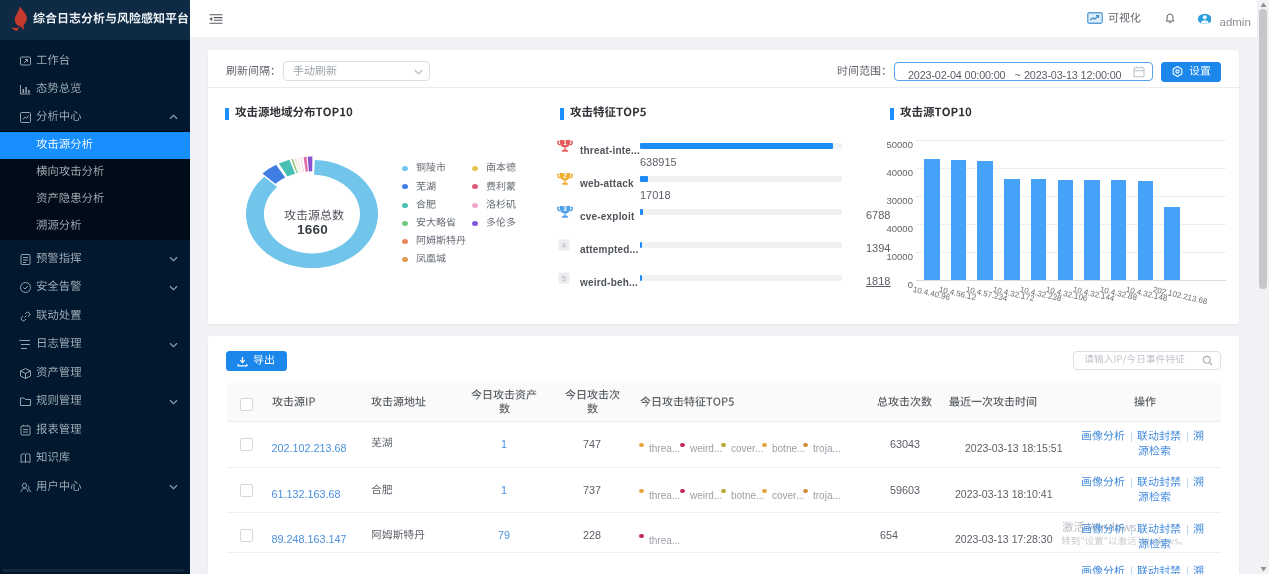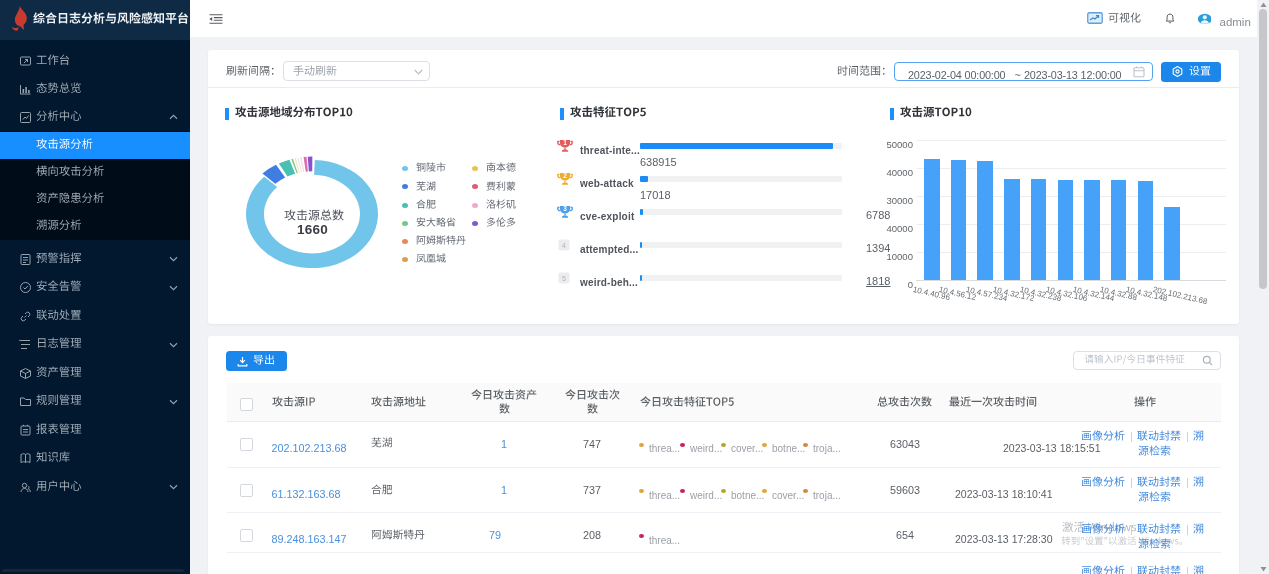--- a/index.html
+++ b/index.html
@@ -591,21 +591,21 @@
     <div style="position:absolute;left:690.0px;top:438.0px;"><span style="font:normal 10.0px 'Liberation Sans',sans-serif;color:#9b9fa7;letter-spacing:0px;line-height:12.0px;white-space:nowrap;">weird...</span></div>
     <div class="abs" style="left:720.5px;top:442.8px;width:5px;height:4.2px;border-radius:50%;background:#b8a52e"></div>
     <div style="position:absolute;left:731.0px;top:438.0px;"><span style="font:normal 10.0px 'Liberation Sans',sans-serif;color:#9b9fa7;letter-spacing:0px;line-height:12.0px;white-space:nowrap;">cover...</span></div>
     <div class="abs" style="left:761.5px;top:442.8px;width:5px;height:4.2px;border-radius:50%;background:#e2a33c"></div>
     <div style="position:absolute;left:772.0px;top:438.0px;"><span style="font:normal 10.0px 'Liberation Sans',sans-serif;color:#9b9fa7;letter-spacing:0px;line-height:12.0px;white-space:nowrap;">botne...</span></div>
     <div class="abs" style="left:802.5px;top:442.8px;width:5px;height:4.2px;border-radius:50%;background:#d08a3e"></div>
     <div style="position:absolute;left:813.0px;top:438.0px;"><span style="font:normal 10.0px 'Liberation Sans',sans-serif;color:#9b9fa7;letter-spacing:0px;line-height:12.0px;white-space:nowrap;">troja...</span></div>
 <div style="position:absolute;left:880.0px;top:437.5px;">
       <span style="font:normal 10.8px 'Liberation Sans',sans-serif;color:#5a5f66;letter-spacing:0px;line-height:13.0px;white-space:nowrap;display:block;text-align:center;width:50px;">63043</span>
     </div>
-<div style="position:absolute;left:1003px;top:437.7px;"><span style="font:normal 10.5px 'Liberation Sans',sans-serif;color:#5a5f66;letter-spacing:0px;line-height:12.6px;white-space:nowrap;">2023-03-13 18:15:51</span></div>
+<div style="position:absolute;left:965px;top:437.7px;"><span style="font:normal 10.5px 'Liberation Sans',sans-serif;color:#5a5f66;letter-spacing:0px;line-height:12.6px;white-space:nowrap;">2023-03-13 18:15:51</span></div>
 <div class="abs" style="left:227px;top:466.5px;width:993.5px;height:1px;background:#eceff3"></div>
 <div class="abs" style="left:239.5px;top:484.0px;width:13px;height:13px;background:#fff;border:1px solid #d4d8de;border-radius:2px"></div>
 <div style="position:absolute;left:271.5px;top:484.0px;"><span style="font:normal 10.8px 'Liberation Sans',sans-serif;color:#4a90dc;letter-spacing:0px;line-height:13.0px;white-space:nowrap;">61.132.163.68</span></div>
 <div style="position:absolute;left:371.0px;top:483.8px;">
       <svg width="23" height="14.0" viewBox="0 -9.50 23 14.04" style="display:block;overflow:visible">
         <path d="M5.6 -9.1C4.5 -7.4 2.5 -6 0.4 -5.2C0.7 -5 0.9 -4.7 1 -4.5C1.6 -4.7 2.1 -5 2.7 -5.3V-4.8H8.1V-5.5C8.7 -5.2 9.3 -4.8 9.9 -4.6C10 -4.8 10.3 -5.1 10.5 -5.3C8.7 -6 7.2 -6.9 6 -8.3L6.3 -8.7ZM3 -5.5C3.9 -6.1 4.8 -6.9 5.5 -7.7C6.3 -6.8 7.1 -6.1 8.1 -5.5ZM2.1 -3.5V0.8H2.9V0.2H8V0.8H8.8V-3.5ZM2.9 -0.5V-2.8H8V-0.5Z M11.9 -8.7V-4.8C11.9 -3.2 11.9 -1 11.2 0.5C11.4 0.6 11.7 0.7 11.8 0.9C12.3 -0.2 12.5 -1.6 12.6 -2.9H14.2V-0.2C14.2 -0.1 14.1 -0 14 -0C13.9 -0 13.4 0 12.9 -0C13 0.2 13.1 0.6 13.2 0.8C13.9 0.8 14.3 0.8 14.6 0.6C14.9 0.5 15 0.2 15 -0.2V-8.7ZM12.7 -8H14.2V-6.2H12.7ZM12.7 -5.5H14.2V-3.6H12.6L12.7 -4.8ZM15.8 -8.5V-0.8C15.8 0.4 16.2 0.7 17.3 0.7C17.6 0.7 19.4 0.7 19.7 0.7C20.8 0.7 21.1 0.1 21.2 -1.7C21 -1.8 20.6 -1.9 20.4 -2C20.4 -0.5 20.3 -0.1 19.6 -0.1C19.2 -0.1 17.7 -0.1 17.3 -0.1C16.7 -0.1 16.6 -0.2 16.6 -0.8V-3.9H19.9V-3.3H20.7V-8.5ZM19.9 -4.7H18.6V-7.8H19.9ZM16.6 -4.7V-7.8H17.9V-4.7Z" fill="#5a5f66"></path>
       </svg>
     </div>
 <div style="position:absolute;left:489.0px;top:484.0px;">
       <span style="font:normal 10.8px 'Liberation Sans',sans-serif;color:#4a90dc;letter-spacing:0px;line-height:13.0px;white-space:nowrap;display:block;text-align:center;width:30px;">1</span>
@@ -629,29 +629,29 @@
 <div style="position:absolute;left:955.0px;top:484.2px;"><span style="font:normal 10.5px 'Liberation Sans',sans-serif;color:#5a5f66;letter-spacing:0px;line-height:12.6px;white-space:nowrap;text-align:center;">2023-03-13 18:10:41</span></div>
 <div class="abs" style="left:227px;top:511.5px;width:993.5px;height:1px;background:#eceff3"></div>
 <div class="abs" style="left:239.5px;top:529.0px;width:13px;height:13px;background:#fff;border:1px solid #d4d8de;border-radius:2px"></div>
 <div style="position:absolute;left:271.5px;top:529.0px;"><span style="font:normal 10.8px 'Liberation Sans',sans-serif;color:#4a90dc;letter-spacing:0px;line-height:13.0px;white-space:nowrap;">89.248.163.147</span></div>
 <div style="position:absolute;left:371.0px;top:528.8px;">
       <svg width="55" height="14.0" viewBox="0 -9.50 55 14.04" style="display:block;overflow:visible">
         <path d="M4.1 -8.3V-7.6H8.7V-0.2C8.7 0.1 8.6 0.1 8.4 0.1C8.2 0.2 7.4 0.2 6.5 0.1C6.6 0.3 6.7 0.7 6.8 0.9C7.9 0.9 8.5 0.9 8.9 0.7C9.3 0.6 9.5 0.4 9.5 -0.2V-7.6H10.4V-8.3ZM4.5 -6V-1.3H5.2V-2.1H7.5V-6ZM5.2 -5.3H6.8V-2.8H5.2ZM0.9 -8.6V0.9H1.6V-7.9H3C2.8 -7.1 2.5 -6.2 2.2 -5.4C2.9 -4.6 3.1 -3.8 3.1 -3.2C3.1 -2.9 3.1 -2.6 2.9 -2.5C2.8 -2.4 2.7 -2.4 2.6 -2.4C2.4 -2.4 2.2 -2.4 2 -2.4C2.1 -2.2 2.1 -1.9 2.1 -1.7C2.4 -1.7 2.7 -1.7 2.9 -1.7C3.1 -1.7 3.3 -1.8 3.4 -1.9C3.7 -2.1 3.9 -2.6 3.9 -3.2C3.9 -3.8 3.7 -4.6 2.9 -5.5C3.3 -6.4 3.7 -7.4 4 -8.3L3.5 -8.6L3.3 -8.6Z M17.2 -7.1C17.6 -6.6 18.3 -5.9 18.5 -5.5L19.1 -5.9C18.8 -6.3 18.2 -7 17.7 -7.4ZM16.9 -3.6C17.5 -3.1 18.1 -2.4 18.4 -1.9L19 -2.3C18.7 -2.8 18 -3.5 17.5 -4ZM16.7 -7.9H19.9L19.8 -5.1H16.5ZM15 -5.1V-4.4H15.7C15.6 -3 15.4 -1.7 15.3 -0.8H19.5C19.4 -0.4 19.3 -0.2 19.2 -0.1C19.1 0.1 19 0.1 18.9 0.1C18.6 0.1 18.2 0.1 17.6 0.1C17.8 0.3 17.9 0.6 17.9 0.8C18.4 0.8 18.8 0.8 19.2 0.8C19.5 0.7 19.7 0.6 19.9 0.3C20.1 0.1 20.2 -0.2 20.3 -0.8H21V-1.5H20.3C20.4 -2.2 20.5 -3.1 20.5 -4.4H21.2V-5.1H20.5L20.6 -8.2C20.6 -8.3 20.6 -8.6 20.6 -8.6H16C15.9 -7.5 15.8 -6.3 15.7 -5.1ZM16.2 -1.5C16.3 -2.3 16.3 -3.3 16.4 -4.4H19.7C19.7 -3.1 19.6 -2.2 19.6 -1.5ZM14 -6.1C13.9 -4.6 13.6 -3.4 13.2 -2.4C12.9 -2.7 12.6 -2.9 12.3 -3.2C12.5 -4 12.7 -5 12.9 -6.1ZM11.5 -2.9C12 -2.5 12.5 -2.1 12.9 -1.7C12.5 -0.8 11.9 -0.2 11.2 0.2C11.4 0.4 11.6 0.7 11.7 0.8C12.4 0.4 13 -0.2 13.5 -1.1C13.8 -0.7 14.2 -0.3 14.4 0.1L15 -0.5C14.7 -0.9 14.3 -1.4 13.8 -1.8C14.4 -3.1 14.7 -4.7 14.8 -6.8L14.3 -6.9L14.2 -6.8H13C13.2 -7.6 13.3 -8.3 13.3 -9L12.6 -9.1C12.5 -8.4 12.5 -7.6 12.3 -6.8H11.4V-6.1H12.2C12 -4.9 11.7 -3.7 11.5 -2.9Z M23.5 -1.5C23.2 -0.9 22.7 -0.2 22.2 0.3C22.4 0.4 22.7 0.6 22.8 0.8C23.4 0.3 24 -0.6 24.3 -1.3ZM25 -1.2C25.4 -0.8 25.8 -0.2 26 0.2L26.7 -0.2C26.5 -0.6 26 -1.1 25.7 -1.5ZM25.8 -9V-7.6H23.8V-9H23.1V-7.6H22.2V-6.9H23.1V-2.5H22V-1.8H27.4V-2.5H26.5V-6.9H27.3V-7.6H26.5V-9ZM23.8 -6.9H25.8V-5.9H23.8ZM23.8 -5.3H25.8V-4.3H23.8ZM23.8 -3.6H25.8V-2.5H23.8ZM27.7 -7.9V-4.2C27.7 -2.5 27.6 -0.8 26.3 0.5C26.5 0.6 26.7 0.9 26.9 1C28.3 -0.4 28.5 -2.2 28.5 -4.2V-4.7H30.1V0.9H30.8V-4.7H32V-5.4H28.5V-7.4C29.7 -7.7 31 -8 31.9 -8.5L31.2 -9.1C30.4 -8.6 29 -8.2 27.7 -7.9Z M37.3 -2.3C37.9 -1.8 38.4 -1 38.7 -0.5L39.3 -0.9C39.1 -1.4 38.5 -2.1 37.9 -2.7ZM39.3 -9.1V-7.9H37.2V-7.1H39.3V-5.8H36.6V-5H40.7V-3.7H36.8V-3H40.7V-0.1C40.7 0 40.6 0.1 40.4 0.1C40.3 0.1 39.7 0.1 39 0.1C39.1 0.3 39.2 0.6 39.3 0.9C40.1 0.9 40.7 0.8 41 0.7C41.3 0.6 41.4 0.4 41.4 -0.1V-3H42.7V-3.7H41.4V-5H42.7V-5.8H40.1V-7.1H42.2V-7.9H40.1V-9.1ZM33.4 -8.2C33.4 -6.9 33.1 -5.5 32.8 -4.6C33 -4.5 33.3 -4.3 33.4 -4.2C33.6 -4.7 33.8 -5.4 33.9 -6.1H34.7V-3.4C34 -3.2 33.4 -3 32.9 -2.9L33.1 -2.1L34.7 -2.6V0.9H35.5V-2.9L36.6 -3.2L36.5 -4L35.5 -3.7V-6.1H36.5V-6.8H35.5V-9.1H34.7V-6.8H34C34 -7.3 34.1 -7.7 34.1 -8.1Z M47.2 -6.7C48 -6.2 48.9 -5.3 49.3 -4.8L50 -5.3C49.5 -5.8 48.6 -6.6 47.8 -7.2ZM45.3 -8.5V-4.8L45.3 -4.3H43.8V-3.6H45.3C45.2 -2.2 44.8 -0.8 43.6 0.3C43.8 0.4 44.1 0.7 44.2 0.9C45.5 -0.3 46 -2 46.1 -3.6H51.2V-0.2C51.2 0 51.1 0.1 50.8 0.1C50.6 0.1 49.8 0.1 48.9 0.1C49.1 0.3 49.2 0.7 49.3 0.9C50.4 0.9 51 0.9 51.4 0.7C51.8 0.6 52 0.4 52 -0.2V-3.6H53.4V-4.3H52V-8.5ZM46.1 -7.8H51.2V-4.3H46.1L46.1 -4.8Z" fill="#5a5f66"></path>
       </svg>
     </div>
 <div style="position:absolute;left:489.0px;top:529.0px;">
-      <span style="font:normal 10.8px 'Liberation Sans',sans-serif;color:#4a90dc;letter-spacing:0px;line-height:13.0px;white-space:nowrap;display:block;width:30px;">79</span>
+      <span style="font:normal 10.8px 'Liberation Sans',sans-serif;color:#4a90dc;letter-spacing:0px;line-height:13.0px;white-space:nowrap;display:block;text-align:center;width:30px;">79</span>
     </div>
 <div style="position:absolute;left:572.0px;top:529.0px;">
-      <span style="font:normal 10.8px 'Liberation Sans',sans-serif;color:#5a5f66;letter-spacing:0px;line-height:13.0px;white-space:nowrap;display:block;text-align:center;width:40px;">208</span>
+      <span style="font:normal 10.8px 'Liberation Sans',sans-serif;color:#5a5f66;letter-spacing:0px;line-height:13.0px;white-space:nowrap;display:block;text-align:center;width:40px;">228</span>
     </div>
 <div class="abs" style="left:638.5px;top:534.3px;width:5px;height:4.2px;border-radius:50%;background:#c2245e"></div>
     <div style="position:absolute;left:649.0px;top:529.5px;"><span style="font:normal 10.0px 'Liberation Sans',sans-serif;color:#9b9fa7;letter-spacing:0px;line-height:12.0px;white-space:nowrap;">threa...</span></div>
 <div style="position:absolute;left:880.0px;top:529.0px;">
-      <span style="font:normal 10.8px 'Liberation Sans',sans-serif;color:#5a5f66;letter-spacing:0px;line-height:13.0px;white-space:nowrap;display:block;text-align:center;width:50px;">654</span>
+      <span style="font:normal 10.8px 'Liberation Sans',sans-serif;color:#5a5f66;letter-spacing:0px;line-height:13.0px;white-space:nowrap;display:block;text-align:left;width:50px;">654</span>
     </div>
 <div style="position:absolute;left:955.0px;top:529.2px;"><span style="font:normal 10.5px 'Liberation Sans',sans-serif;color:#5a5f66;letter-spacing:0px;line-height:12.6px;white-space:nowrap;">2023-03-13 17:28:30</span></div>
 <div class="abs" style="left:227px;top:552.0px;width:993.5px;height:1px;background:#eceff3"></div>
 <div style="position:absolute;left:1061.5px;top:520.9px;">
       <svg width="76" height="15.0" viewBox="0 -10.12 76 14.95" style="display:block;overflow:visible">
         <path d="M3.9 -6.3H5.9V-5.4H3.9ZM3.9 -7.8H5.9V-6.9H3.9ZM0.7 -9C1.3 -8.6 2 -8 2.3 -7.6L2.9 -8.1C2.5 -8.6 1.8 -9.1 1.2 -9.5ZM0.4 -5.9C1 -5.5 1.7 -5 2 -4.6L2.5 -5.2C2.2 -5.6 1.4 -6.1 0.9 -6.4ZM0.5 0.3 1.2 0.7C1.7 -0.3 2.3 -1.7 2.7 -2.9L2.1 -3.3C1.6 -2 1 -0.6 0.5 0.3ZM8 -9.7C7.8 -7.9 7.4 -6.1 6.7 -5V-8.5H5.1L5.5 -9.5L4.6 -9.7C4.6 -9.3 4.4 -8.9 4.3 -8.5H3.2V-4.8H6.6C6.8 -4.6 7.1 -4.3 7.2 -4.2C7.4 -4.5 7.5 -4.9 7.7 -5.2C7.9 -4.1 8.1 -3 8.6 -1.9C8.1 -0.9 7.5 -0.2 6.7 0.4C6.8 0.5 7.1 0.8 7.2 0.9C8 0.4 8.5 -0.3 9 -1.1C9.4 -0.3 9.9 0.4 10.6 0.9C10.7 0.7 11 0.4 11.2 0.2C10.4 -0.3 9.8 -1 9.4 -1.9C10 -3.2 10.3 -4.8 10.5 -6.7H11V-7.5H8.4C8.5 -8.1 8.6 -8.8 8.7 -9.5ZM4.2 -4.5 4.5 -3.9H2.7V-3.2H3.9V-2.8C3.9 -1.9 3.7 -0.6 2.3 0.4C2.5 0.6 2.7 0.8 2.9 0.9C4 0.1 4.4 -0.9 4.5 -1.7H5.9C5.8 -0.6 5.7 -0.2 5.6 -0C5.5 0 5.5 0.1 5.3 0.1C5.2 0.1 4.8 0.1 4.4 0C4.5 0.2 4.6 0.5 4.6 0.7C5 0.8 5.5 0.7 5.7 0.7C5.9 0.7 6.1 0.6 6.3 0.5C6.5 0.2 6.6 -0.4 6.6 -2.1C6.6 -2.2 6.6 -2.4 6.6 -2.4H4.6V-2.7V-3.2H7V-3.9H5.3C5.2 -4.2 5.1 -4.5 4.9 -4.7ZM9.8 -6.7C9.6 -5.2 9.4 -3.9 9 -2.8C8.5 -4 8.3 -5.3 8.1 -6.5L8.2 -6.7Z M12.5 -8.9C13.2 -8.5 14.2 -8 14.7 -7.6L15.2 -8.3C14.7 -8.6 13.7 -9.2 13 -9.5ZM12 -5.7C12.7 -5.4 13.6 -4.8 14.1 -4.5L14.6 -5.2C14.1 -5.5 13.1 -6 12.5 -6.4ZM12.2 0.2 13 0.8C13.7 -0.3 14.5 -1.7 15.1 -3L14.4 -3.5C13.8 -2.2 12.9 -0.7 12.2 0.2ZM15.2 -6.3V-5.5H18.5V-3.6H16V0.9H16.8V0.4H20.9V0.9H21.7V-3.6H19.3V-5.5H22.5V-6.3H19.3V-8.3C20.3 -8.5 21.3 -8.7 22 -8.9L21.3 -9.6C20 -9.2 17.7 -8.8 15.7 -8.6C15.8 -8.4 15.9 -8.1 16 -7.9C16.8 -7.9 17.7 -8 18.5 -8.2V-6.3ZM16.8 -0.4V-2.8H20.9V-0.4Z M27.7 0H28.9L30.2 -5.1C30.3 -5.8 30.5 -6.4 30.6 -7H30.6C30.8 -6.4 30.9 -5.8 31.1 -5.1L32.3 0H33.6L35.4 -8.4H34.4L33.4 -3.8C33.3 -2.9 33.1 -2 33 -1.1H32.9C32.7 -2 32.5 -2.9 32.3 -3.8L31.1 -8.4H30.2L29 -3.8C28.8 -2.9 28.6 -2 28.4 -1.1H28.4C28.2 -2 28 -2.9 27.9 -3.8L27 -8.4H25.9Z M36.7 0H37.8V-6.2H36.7ZM37.3 -7.5C37.7 -7.5 38 -7.8 38 -8.2C38 -8.6 37.7 -8.9 37.3 -8.9C36.8 -8.9 36.6 -8.6 36.6 -8.2C36.6 -7.8 36.8 -7.5 37.3 -7.5Z M39.9 0H41V-4.5C41.6 -5.2 42 -5.5 42.7 -5.5C43.5 -5.5 43.8 -5 43.8 -3.8V0H44.9V-4C44.9 -5.5 44.3 -6.4 43 -6.4C42.1 -6.4 41.5 -5.9 40.9 -5.3H40.9L40.8 -6.2H39.9Z M49 0.1C49.8 0.1 50.5 -0.3 50.9 -0.7H51L51.1 0H51.9V-9.2H50.9V-6.8L50.9 -5.7C50.4 -6.1 49.9 -6.4 49.2 -6.4C47.7 -6.4 46.5 -5.1 46.5 -3.1C46.5 -1 47.5 0.1 49 0.1ZM49.3 -0.7C48.2 -0.7 47.5 -1.6 47.5 -3.1C47.5 -4.6 48.3 -5.5 49.3 -5.5C49.9 -5.5 50.3 -5.3 50.9 -4.9V-1.6C50.3 -1 49.8 -0.7 49.3 -0.7Z M56.5 0.1C58 0.1 59.4 -1 59.4 -3.1C59.4 -5.2 58 -6.4 56.5 -6.4C54.9 -6.4 53.6 -5.2 53.6 -3.1C53.6 -1 54.9 0.1 56.5 0.1ZM56.5 -0.7C55.4 -0.7 54.7 -1.7 54.7 -3.1C54.7 -4.6 55.4 -5.5 56.5 -5.5C57.5 -5.5 58.3 -4.6 58.3 -3.1C58.3 -1.7 57.5 -0.7 56.5 -0.7Z M62 0H63.2L64.1 -3.3C64.3 -3.9 64.4 -4.5 64.5 -5.2H64.6C64.7 -4.5 64.8 -4 65 -3.4L65.9 0H67.2L68.9 -6.2H67.9L67 -2.6C66.8 -2 66.7 -1.5 66.6 -0.9H66.5C66.4 -1.5 66.2 -2 66.1 -2.6L65.1 -6.2H64.1L63.1 -2.6C63 -2 62.8 -1.5 62.7 -0.9H62.6C62.5 -1.5 62.4 -2 62.3 -2.6L61.3 -6.2H60.3Z M71.9 0.1C73.3 0.1 74.1 -0.7 74.1 -1.7C74.1 -2.9 73.1 -3.3 72.2 -3.6C71.5 -3.9 70.9 -4.1 70.9 -4.7C70.9 -5.2 71.3 -5.6 72 -5.6C72.6 -5.6 73 -5.3 73.5 -5L74 -5.7C73.5 -6.1 72.8 -6.4 72 -6.4C70.7 -6.4 69.9 -5.6 69.9 -4.6C69.9 -3.6 70.8 -3.2 71.7 -2.8C72.4 -2.6 73.1 -2.3 73.1 -1.6C73.1 -1.1 72.7 -0.7 71.9 -0.7C71.2 -0.7 70.6 -1 70 -1.4L69.5 -0.7C70.1 -0.2 71 0.1 71.9 0.1Z" fill="#b6b9be"></path>
       </svg>
     </div>
 <div style="position:absolute;left:1061.0px;top:535.6px;">
       <svg width="129" height="12.3" viewBox="0 -8.36 129 12.35" style="display:block;overflow:visible">

